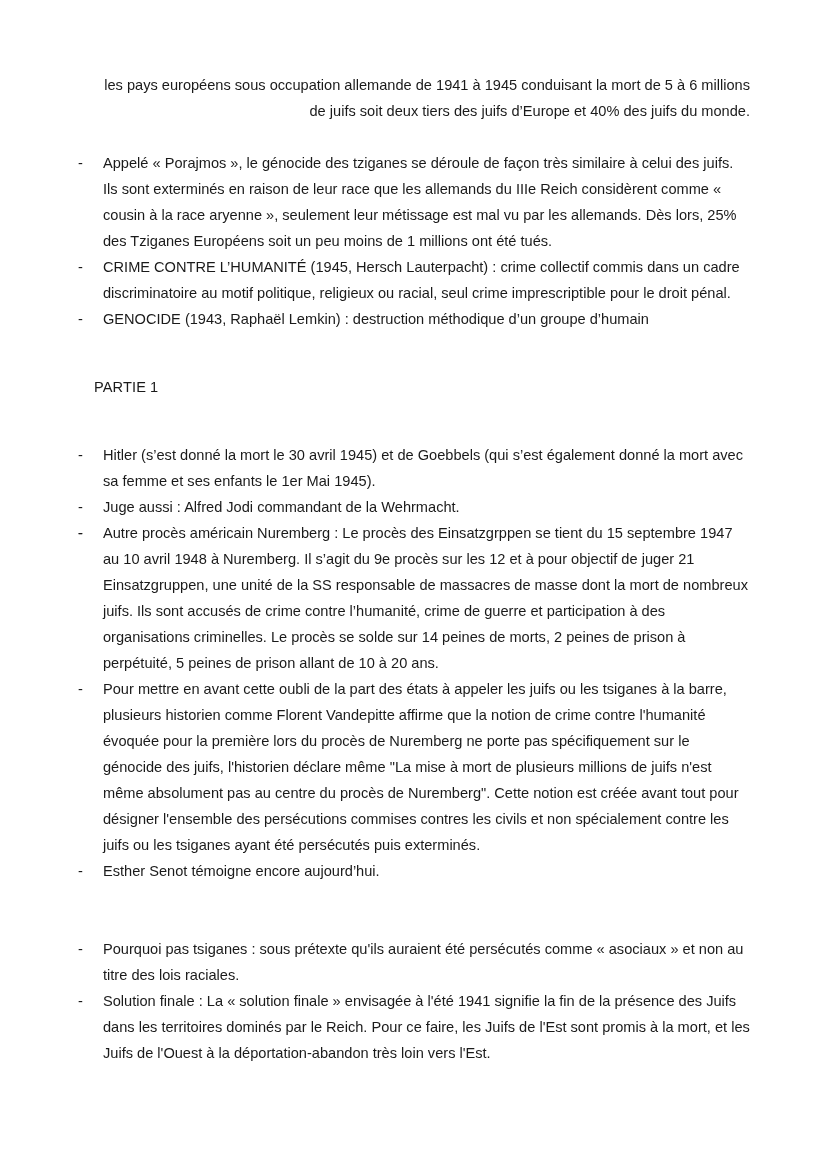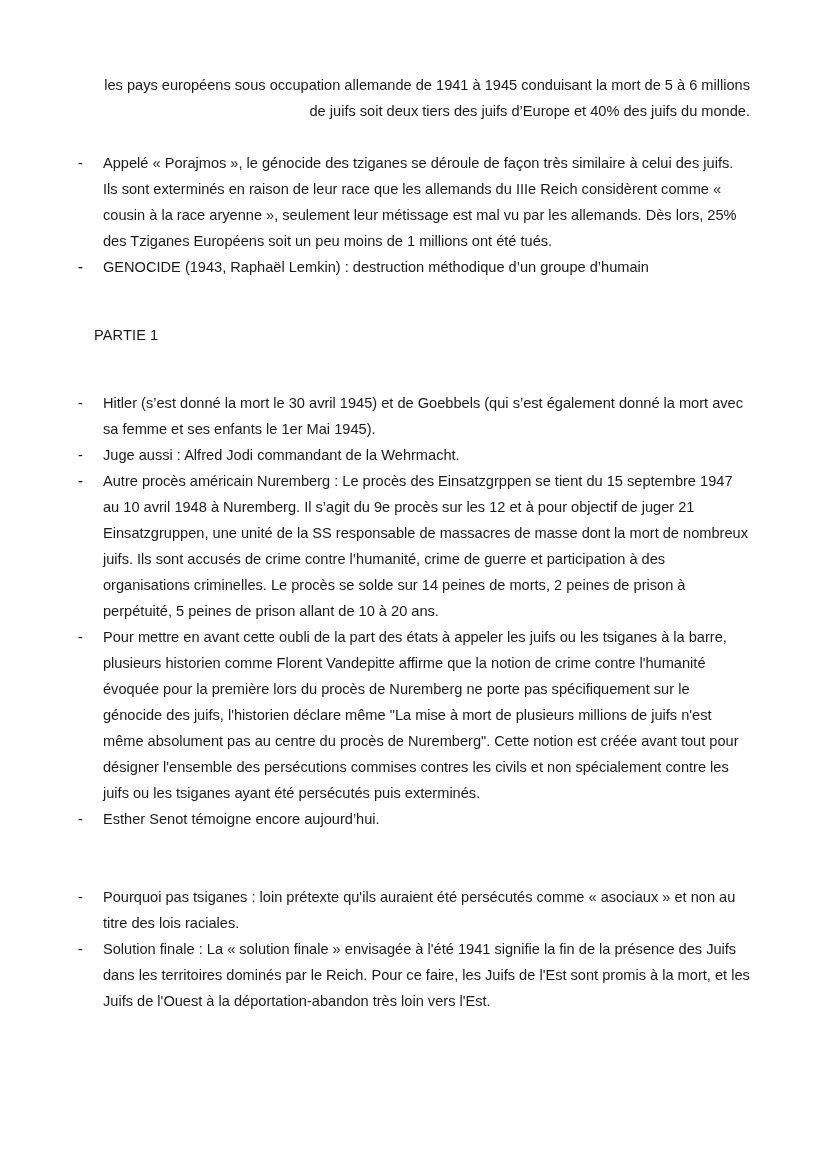--- a/index.html
+++ b/index.html
@@ -83,20 +83,21 @@
 
     <div class="gap-line"></div>
 
     <ul class="bullet-list">
       <li class="bullet-item">
         <span class="bullet-marker">-</span>
         <span>Appelé « Porajmos », le génocide des tziganes se déroule de façon très similaire à celui des juifs. Ils sont exterminés en raison de leur race que les allemands du IIIe Reich considèrent comme « cousin à la race aryenne », seulement leur métissage est mal vu par les allemands. Dès lors, 25% des Tziganes Européens soit un peu moins de 1 millions ont été tués.</span>
       </li>
       <li class="bullet-item">
         <span class="bullet-marker">-</span>
+        <span>CRIME CONTRE L’HUMANITÉ (1945, Hersch Lauterpacht) : crime collectif commis dans un cadre discriminatoire au motif politique, religieux ou racial, seul crime imprescriptible pour le droit pénal.</span>
       </li>
       <li class="bullet-item">
         <span class="bullet-marker">-</span>
         <span>GENOCIDE (1943, Raphaël Lemkin) : destruction méthodique d’un groupe d’humain</span>
       </li>
     </ul>
 
     <div class="gap-line"></div>
 
     <p class="section-heading">PARTIE 1</p>
@@ -130,21 +131,21 @@
     </ul>
 
     <div class="gap-line"></div>
 
 
     <div class="gap-line"></div>
 
     <ul class="bullet-list">
       <li class="bullet-item">
         <span class="bullet-marker">-</span>
-        <span>Pourquoi pas tsiganes : loin prétexte qu'ils auraient été persécutés comme « asociaux » et non au titre des lois raciales.</span>
+        <span>Pourquoi pas tsiganes : sous prétexte qu'ils auraient été persécutés comme « asociaux » et non au titre des lois raciales.</span>
       </li>
       <li class="bullet-item">
         <span class="bullet-marker">-</span>
         <span>Solution finale : La « solution finale » envisagée à l'été 1941 signifie la fin de la présence des Juifs dans les territoires dominés par le Reich. Pour ce faire, les Juifs de l'Est sont promis à la mort, et les Juifs de l'Ouest à la déportation-abandon très loin vers l'Est.</span>
       </li>
     </ul>
 
   </div>
 </div>
 

